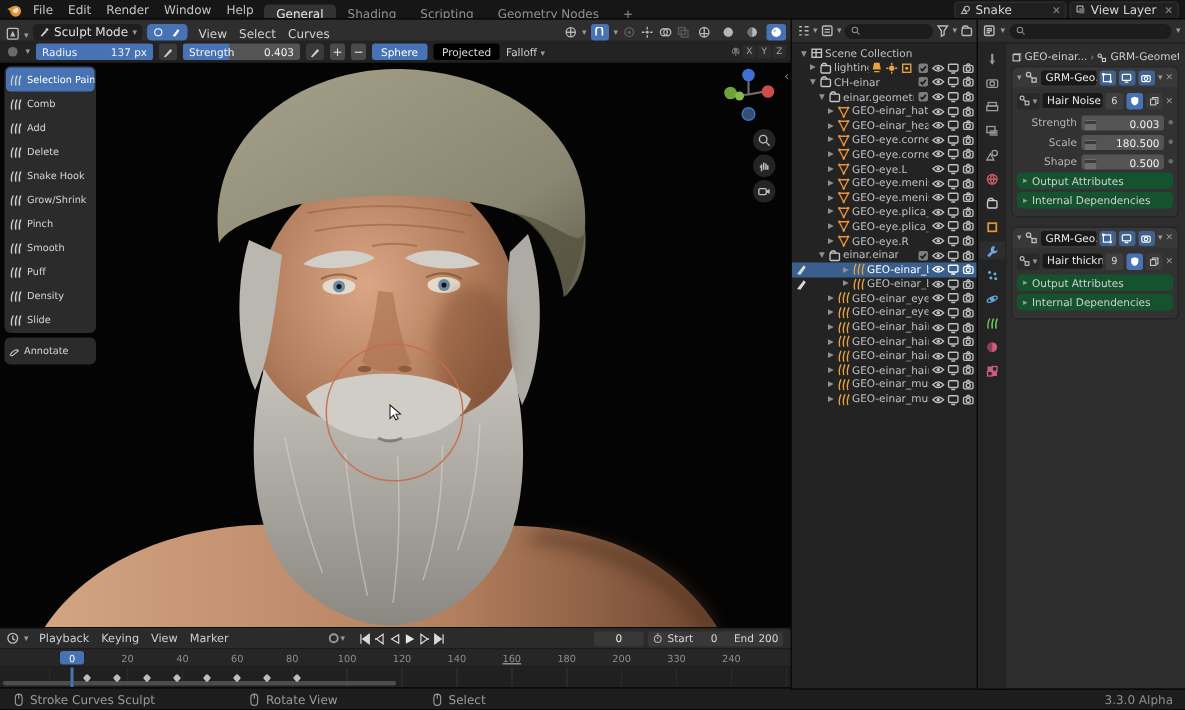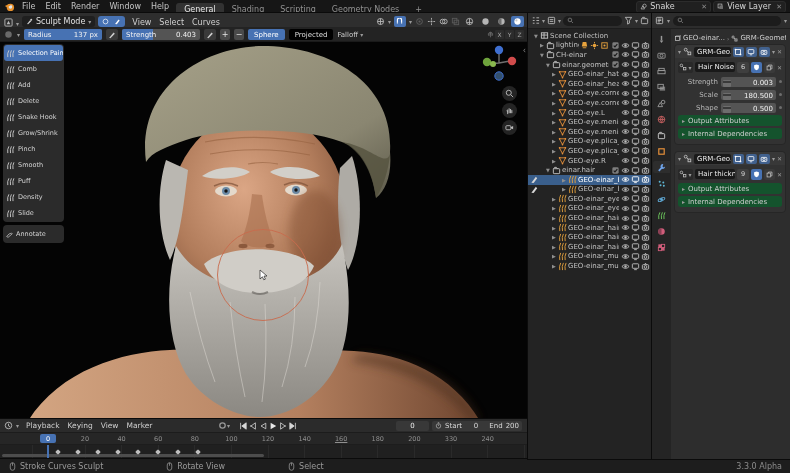--- a/index.html
+++ b/index.html
@@ -1155,21 +1155,21 @@
         </div>
         <div class="ol-row">
           <span style="width: 14px; flex: 0 0 auto;"></span>
           <span class="arrow">▼</span>
           <span class="ic ">
             <svg viewBox="0 0 10 10" width="8" height="8">
               <rect x="1.5" y="3" width="7" height="5.5" rx=".8" fill="none" stroke="#c8c8c8"></rect>
               <path d="M1.5 3l1.5-1.5h1.8L6 3" fill="none" stroke="#c8c8c8"></path>
             </svg>
           </span>
-          <span class="lbl">einar.hair</span>
+          <span class="lbl">einar.einar</span>
           <span class="spacer"></span>
           <span class="ic ">
             <svg viewBox="0 0 10 10" width="8" height="8">
               <rect x="1.5" y="1.5" width="7" height="7" rx="1.5" fill="#7d7d7d"></rect>
               <path d="M3 5.2l1.4 1.4L7 3.6" stroke="#1d1d1d" fill="none" stroke-width="1.3"></path>
             </svg>
           </span>
           <span class="ic ">
             <svg viewBox="0 0 10 10" width="8" height="8">
               <path d="M1 5q4-4.2 8 0q-4 4.2-8 0z" fill="none" stroke="currentColor"></path>

